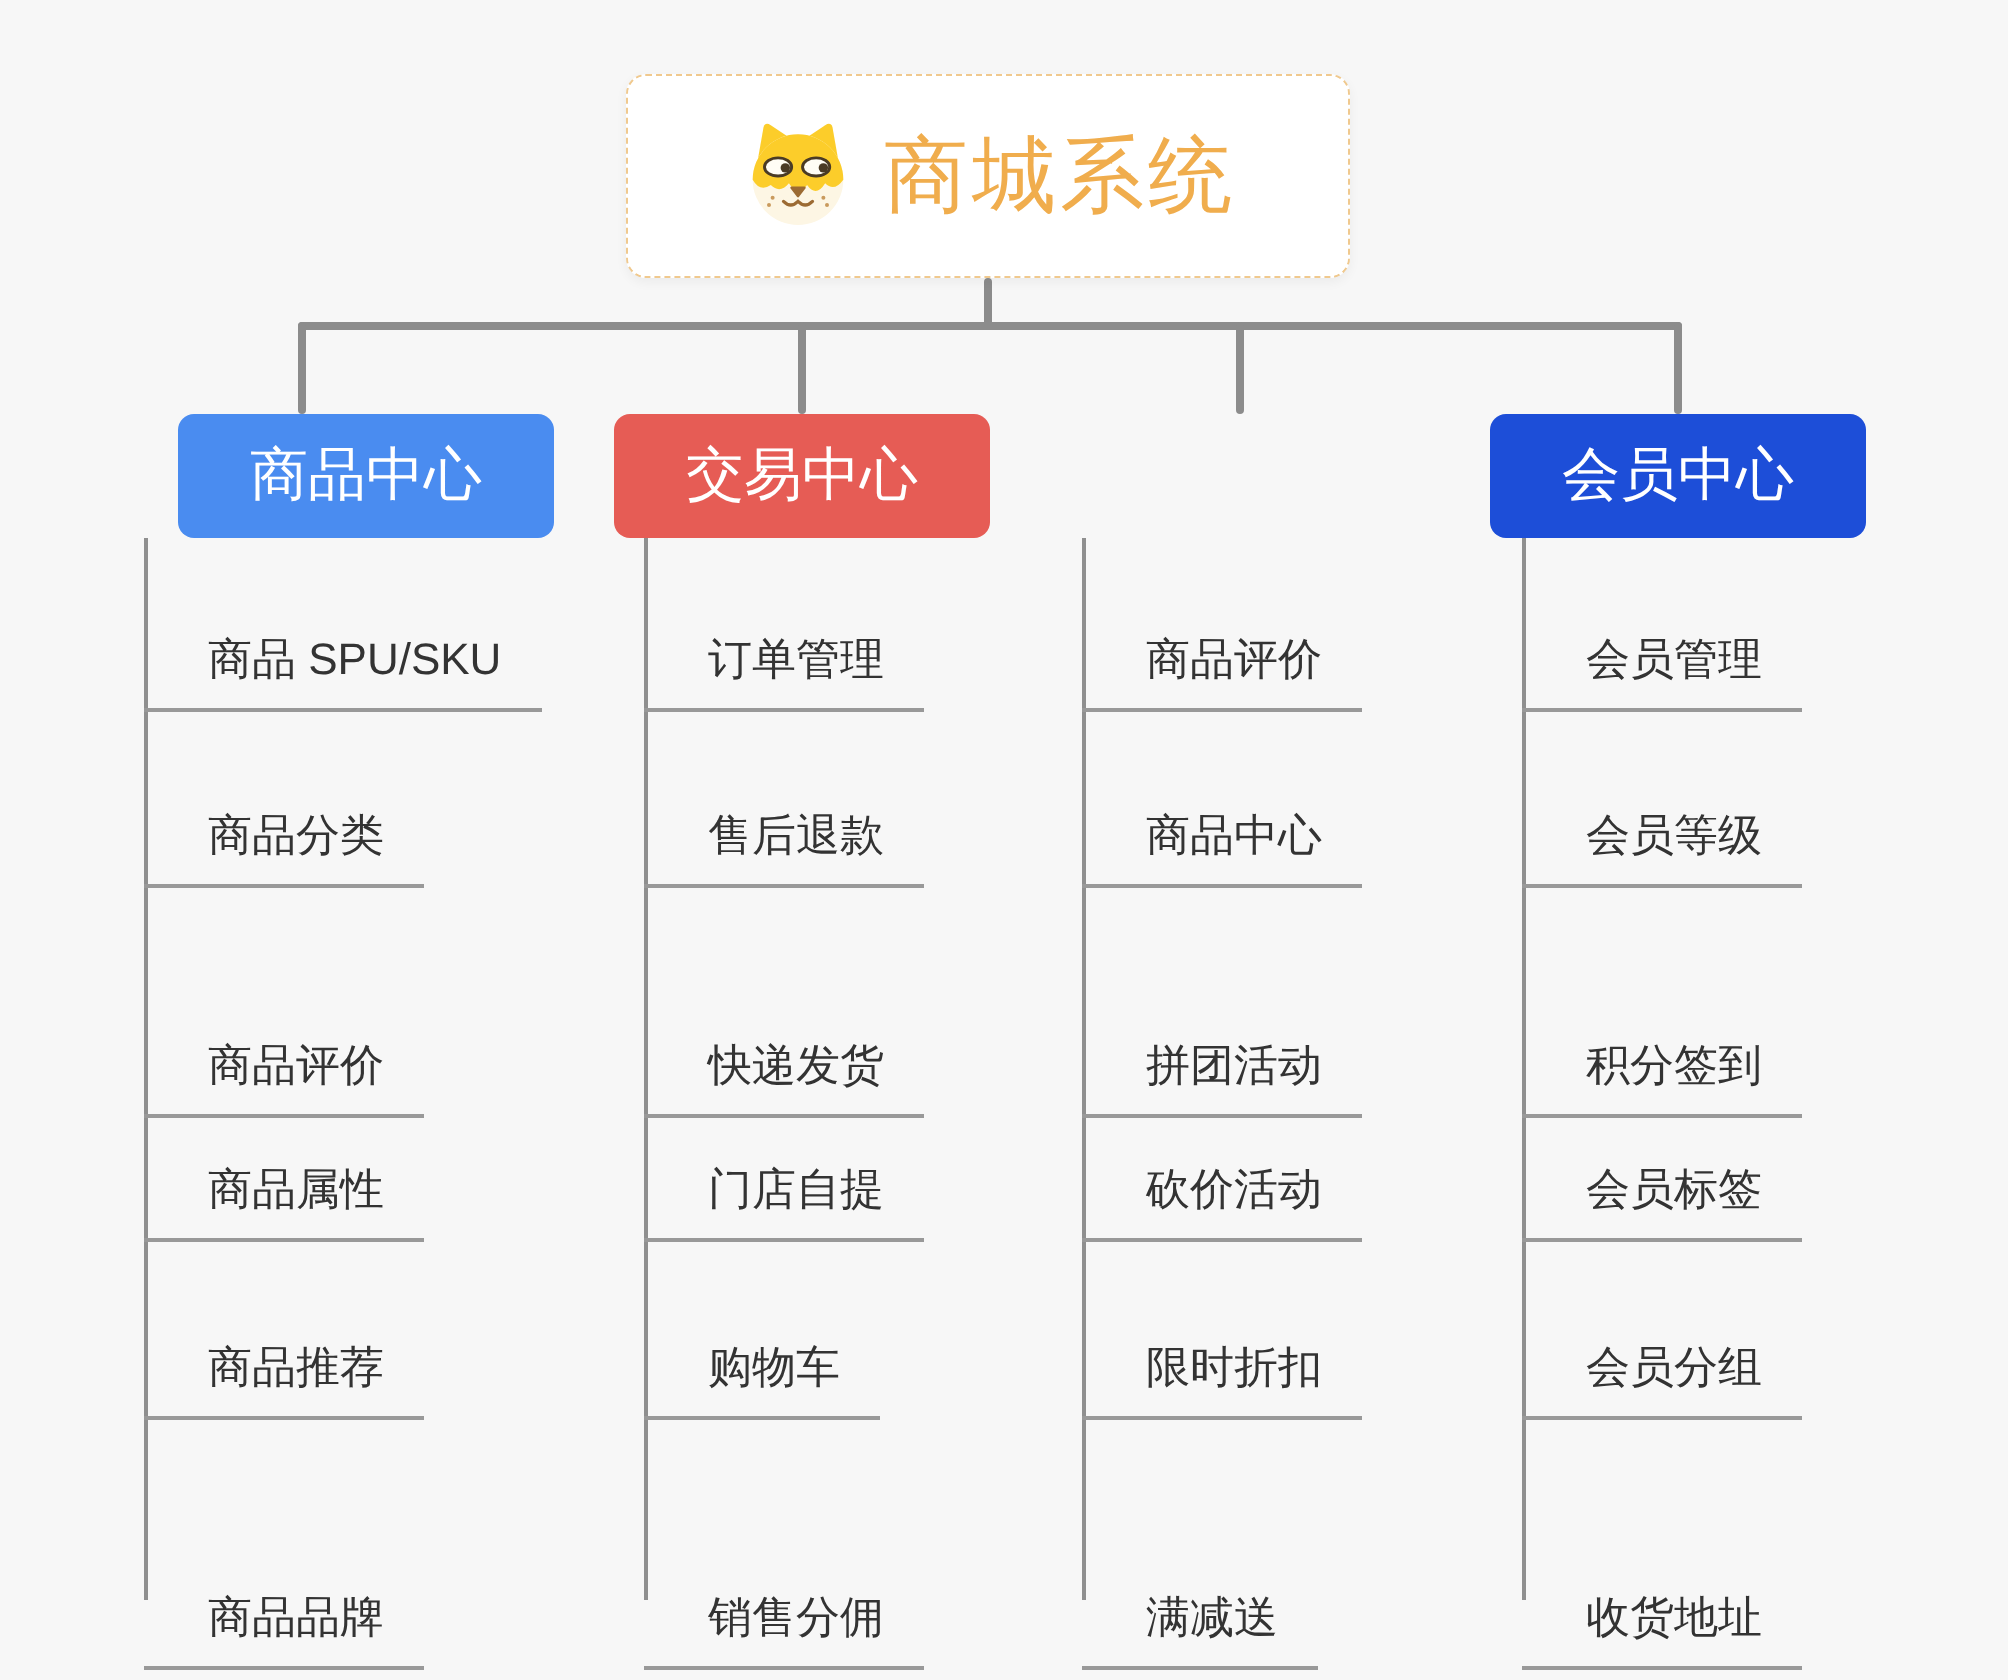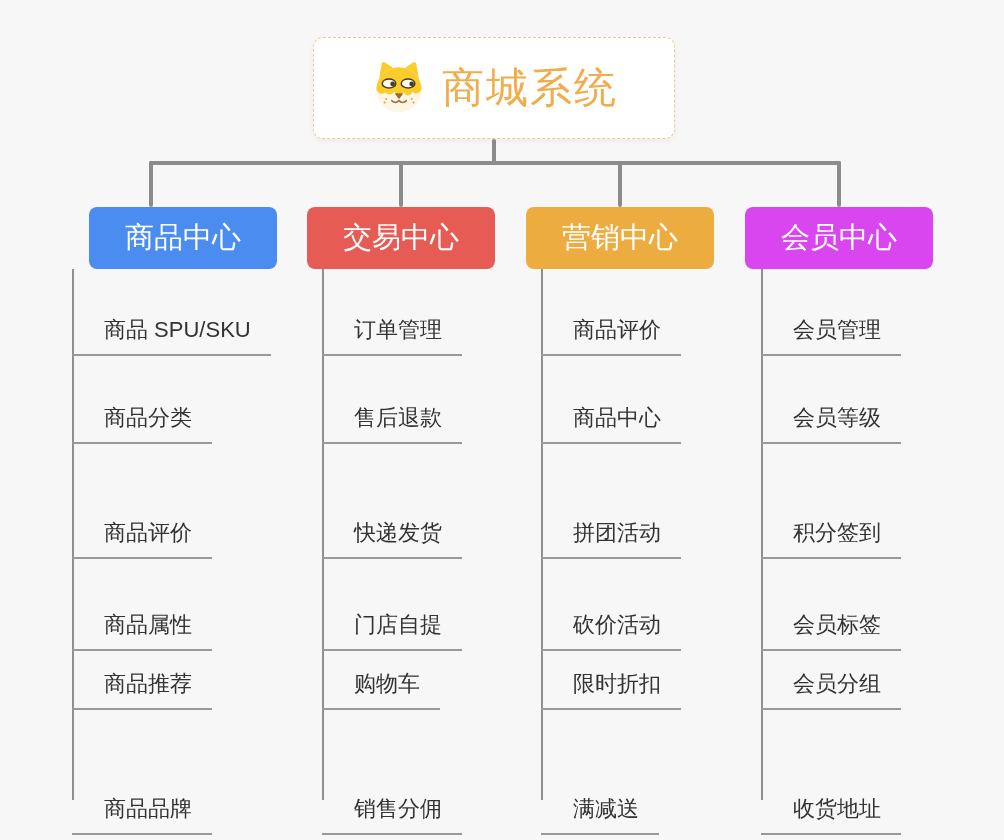--- a/index.html
+++ b/index.html
@@ -65,21 +65,21 @@
     display:inline-block;
     white-space:nowrap;
     font-size:22px;
     line-height:28px;
     color:#333333;
     padding:0 20px 10px 32px;
     border-bottom:2px solid #999999;
   }
   .col1{left:72px;} .col2{left:322px;} .col3{left:541px;} .col4{left:761px;}
   .row1{top:316px;} .row2{top:404px;} .row3{top:492px;margin-top:27px;}
-  .row4{top:581px;margin-top:30px;} .row5{top:670px;} .row6{top:758px;margin-top:37px;}
+  .row4{top:581px;} .row5{top:670px;} .row6{top:758px;margin-top:37px;}
 </style>
 </head>
 <body>
 
 <div class="canvas">
 
   <div class="line root-stem"></div>
   <div class="line bus"></div>
   <div class="line drop d1"></div>
   <div class="line drop d2"></div>
@@ -112,24 +112,21 @@
     </svg>
     <span class="root-label">商城系统</span>
   </div>
 
   <div class="branch-node b1" style="background: rgb(74, 140, 240);">
     <span>商品中心</span>
   </div>
   <div class="branch-node b2" style="background: rgb(230, 92, 85);">
     <span>交易中心</span>
   </div>
-  <div class="branch-node b3" style="background: rgb(237, 172, 64);">
-    <span>营销中心</span>
-  </div>
-  <div class="branch-node b4" style="background: #d946ef;">
+  <div class="branch-node b4" style="background: #1d4ed8;">
     <span>会员中心</span>
   </div>
 
   <div class="rail r1"></div>
   <div class="rail r2"></div>
   <div class="rail r3"></div>
   <div class="rail r4"></div>
 
   <div class="leaf col1 row1">商品 SPU/SKU</div>
   <div class="leaf col1 row2">商品分类</div>

